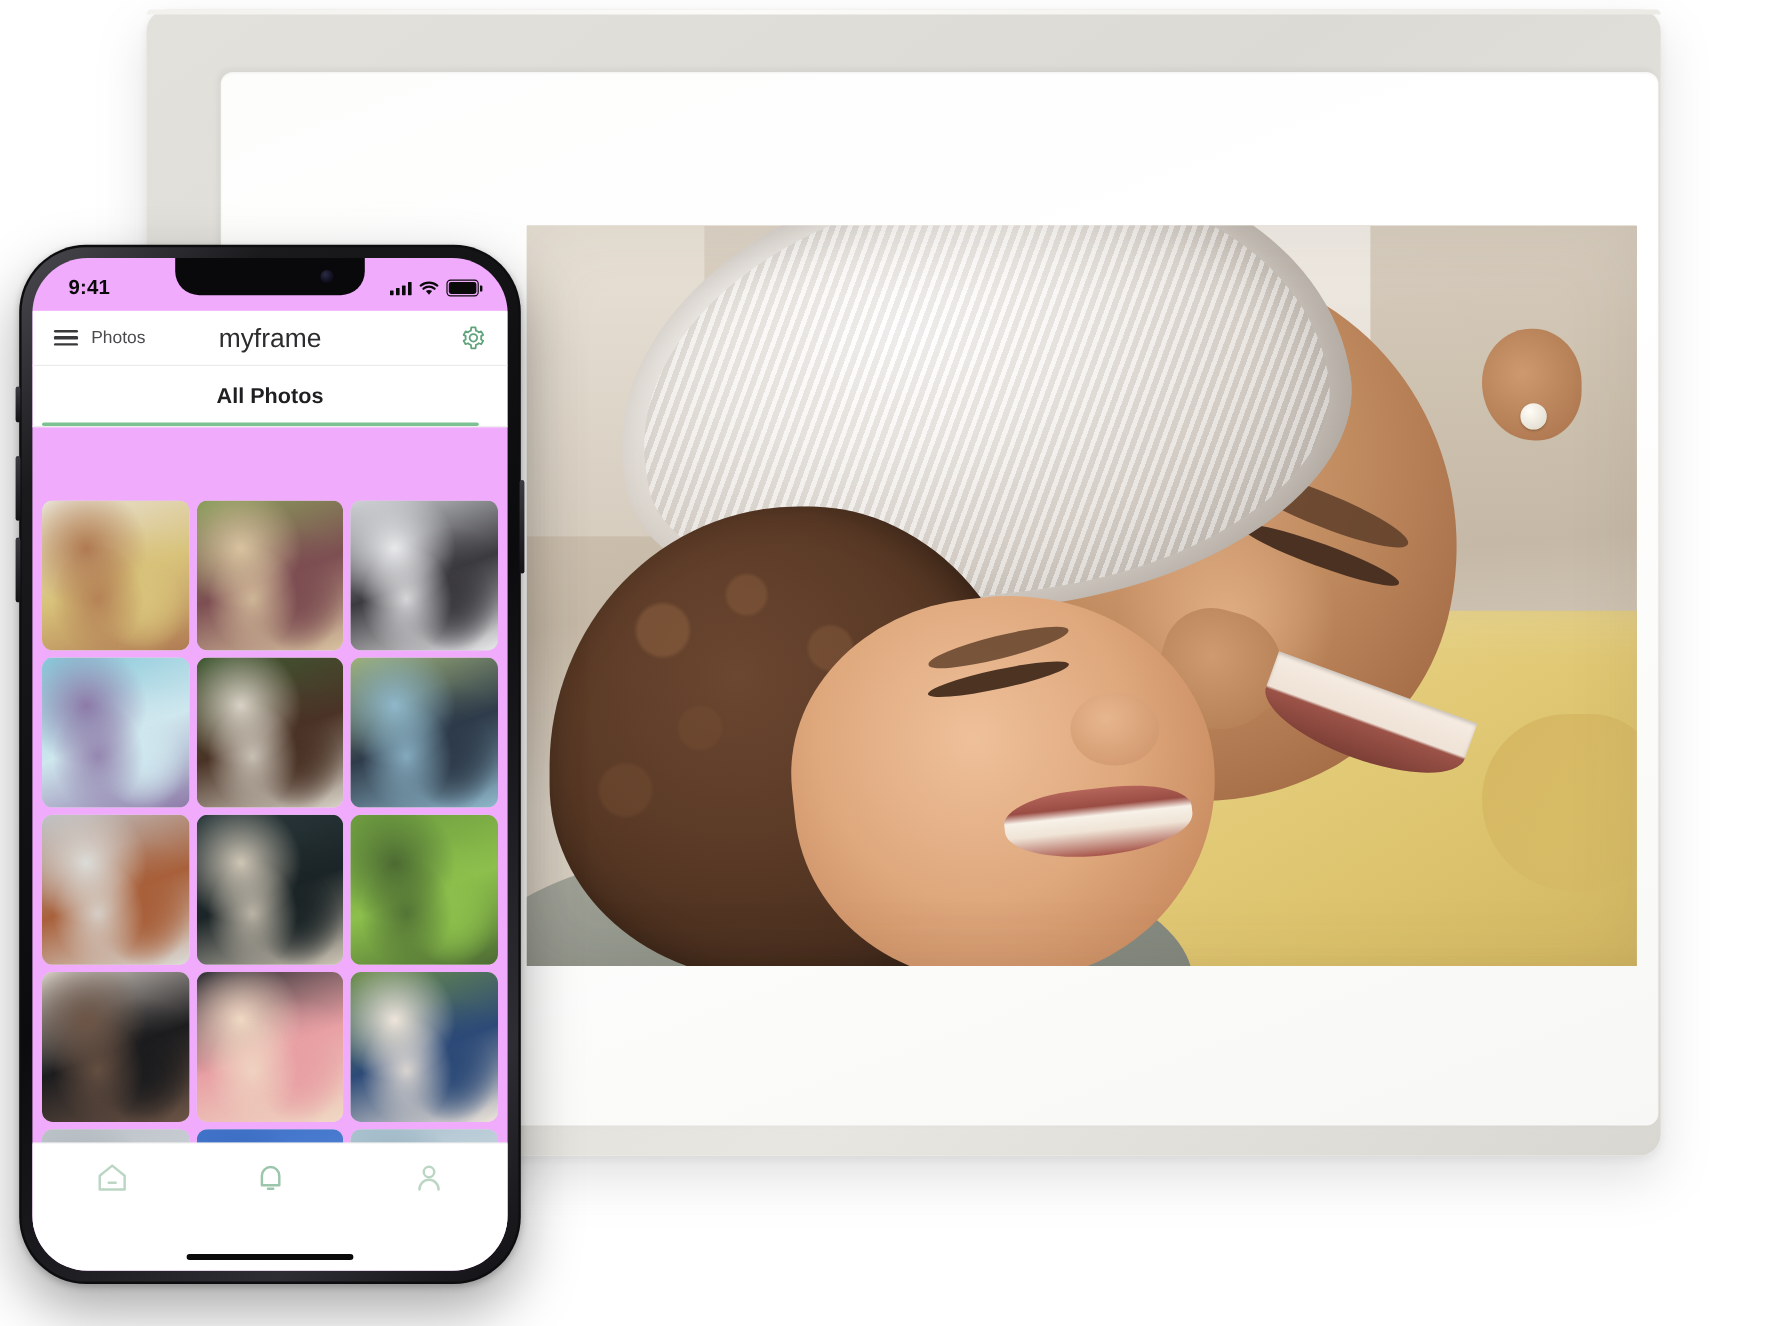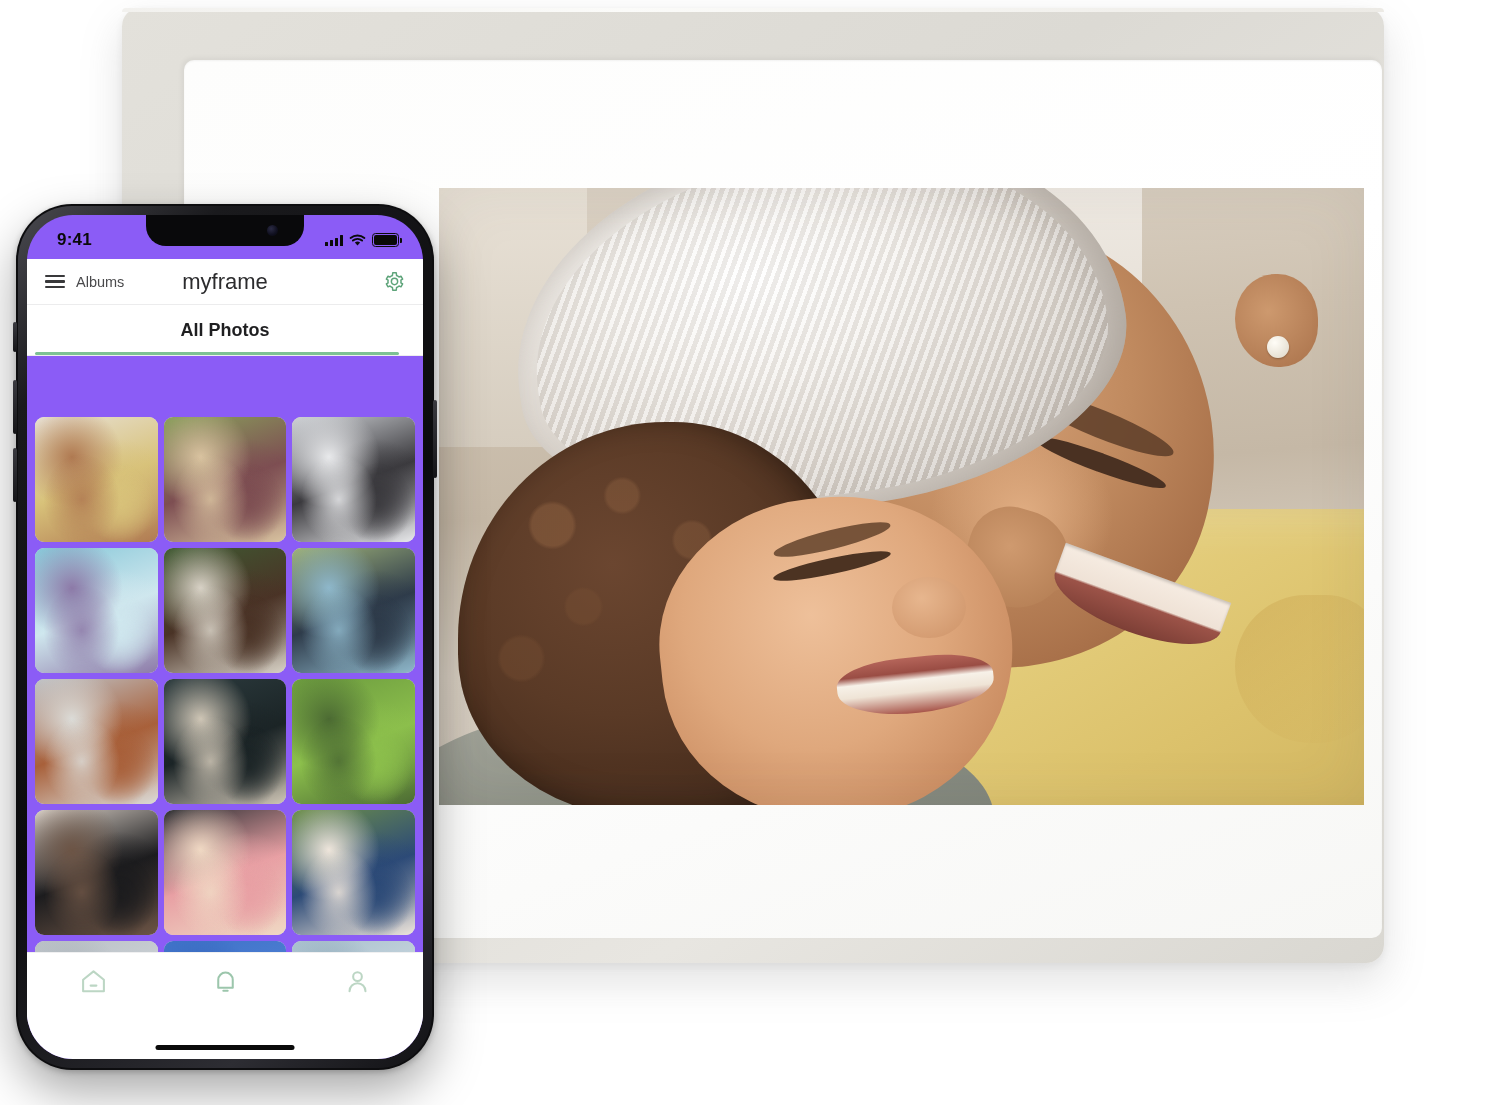--- a/index.html
+++ b/index.html
@@ -148,21 +148,21 @@
     background:#0d0d0f;border-radius:56px;
     box-shadow:0 22px 48px rgba(0,0,0,.34), 0 2px 6px rgba(0,0,0,.22);
     padding:10px;box-sizing:border-box;
   }
   .phone-rim{
     position:absolute;inset:2px;border-radius:54px;
     background:linear-gradient(135deg,#4a4a50 0%,#1a1a1d 16%,#0b0b0d 52%,#2d2d33 84%,#111114 100%);
   }
   .phone-screen{
     position:absolute;left:11px;top:11px;right:11px;bottom:11px;
-    background:#8b5cf6;border-radius:46px;overflow:hidden;
+    background:#f0abfc;border-radius:46px;overflow:hidden;
   }
   .btn-vol{position:absolute;left:-3px;width:4px;border-radius:2px;
     background:linear-gradient(180deg,#3a3a40,#141417);}
   .btn-silent{top:118px;height:30px;}
   .btn-up{top:176px;height:54px;}
   .btn-down{top:244px;height:54px;}
   .btn-power{position:absolute;right:-3px;top:196px;width:4px;height:78px;border-radius:2px;
     background:linear-gradient(180deg,#3a3a40,#141417);}
 
   .notch{
@@ -300,21 +300,21 @@
             </div>
         </div>
       </div>
 
       <div class="app-header">
         <div class="burger">
           <span></span>
             <span></span>
             <span></span>
         </div>
-        <div class="hdr-devices">Albums</div>
+        <div class="hdr-devices">Photos</div>
         <div class="hdr-title">myframe</div>
         <svg class="gear" viewBox="0 0 24 24">
           <path d="M12 8.4a3.6 3.6 0 1 0 0 7.2 3.6 3.6 0 0 0 0-7.2z" fill="none" stroke="#5ea47a" stroke-width="1.7"></path>
           <path d="M19.3 13.6a7.6 7.6 0 0 0 0-3.2l2-1.2-1.9-3.3-2.2.9a7.6 7.6 0 0 0-2.8-1.6L14 2h-4l-.4 3.2a7.6 7.6 0 0 0-2.8 1.6l-2.2-.9L2.7 9.2l2 1.2a7.6 7.6 0 0 0 0 3.2l-2 1.2 1.9 3.3 2.2-.9a7.6 7.6 0 0 0 2.8 1.6L10 22h4l.4-3.2a7.6 7.6 0 0 0 2.8-1.6l2.2.9 1.9-3.3z" fill="none" stroke="#5ea47a" stroke-width="1.7" stroke-linejoin="round"></path>
         </svg>
       </div>
 
       <div class="tabs">
         <div class="tab active">All Photos</div>
       </div>

